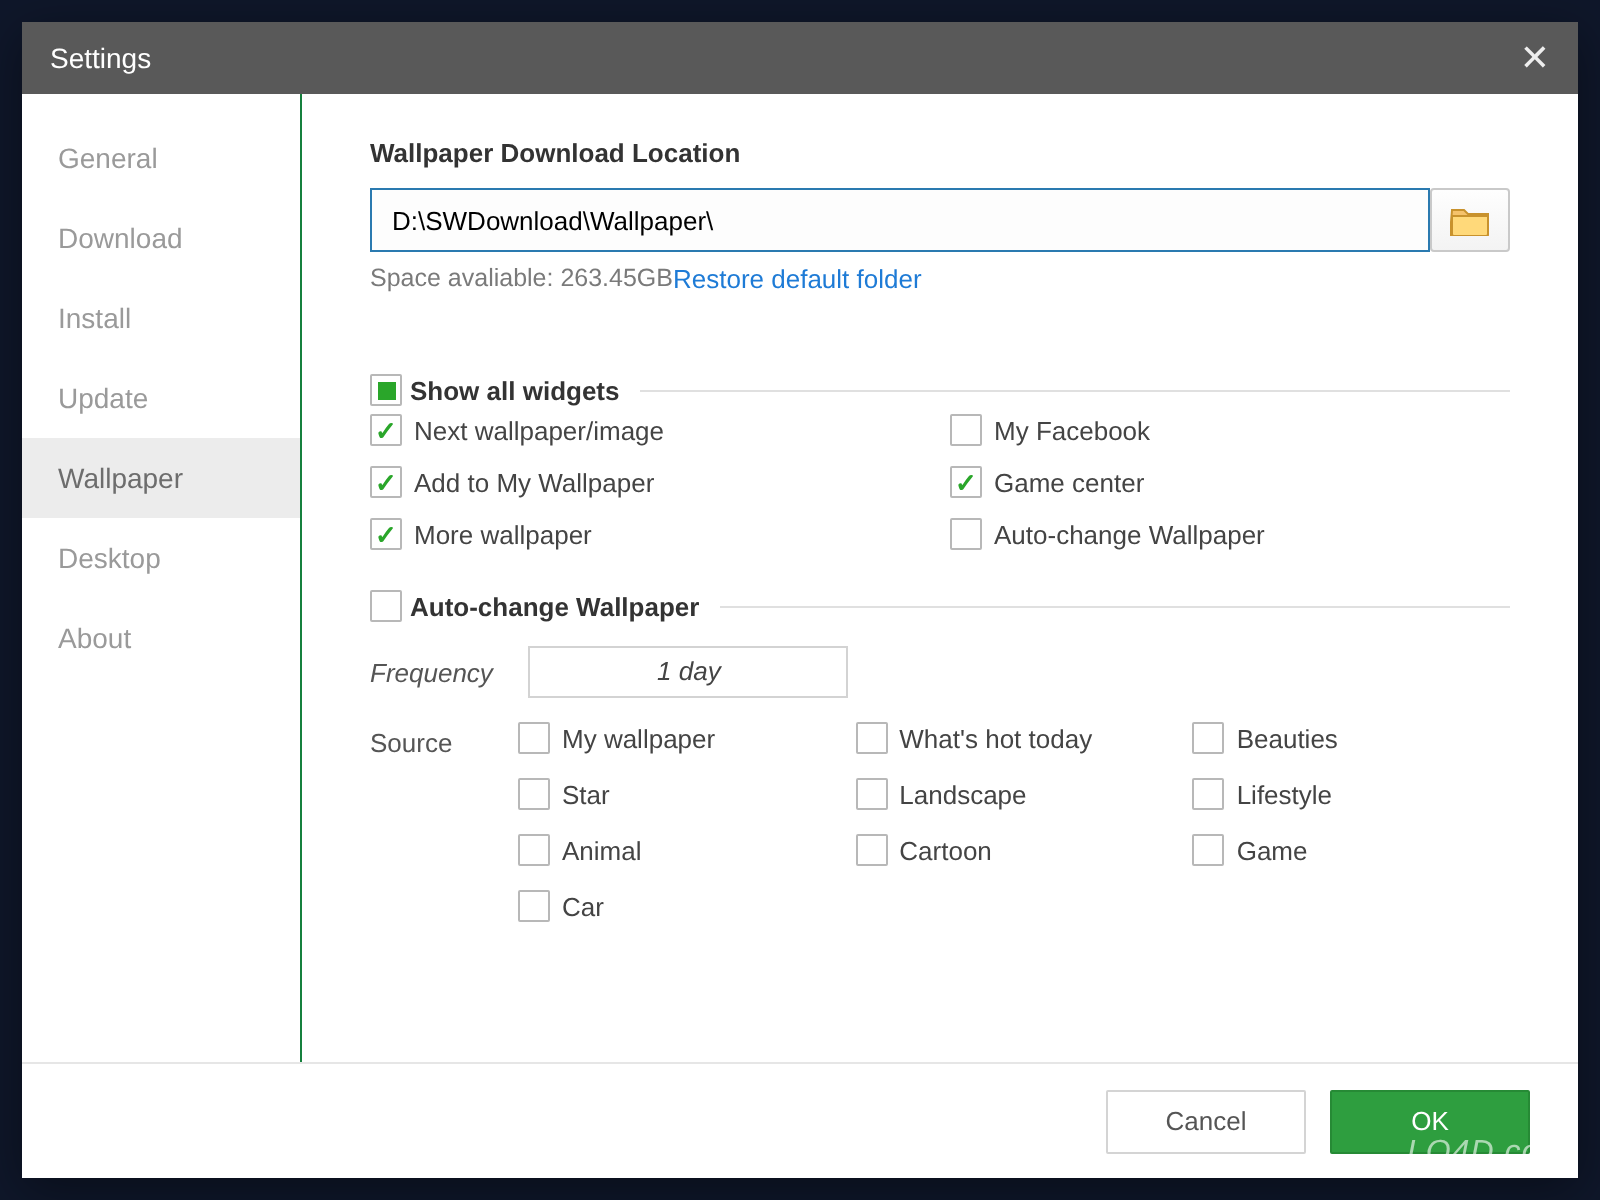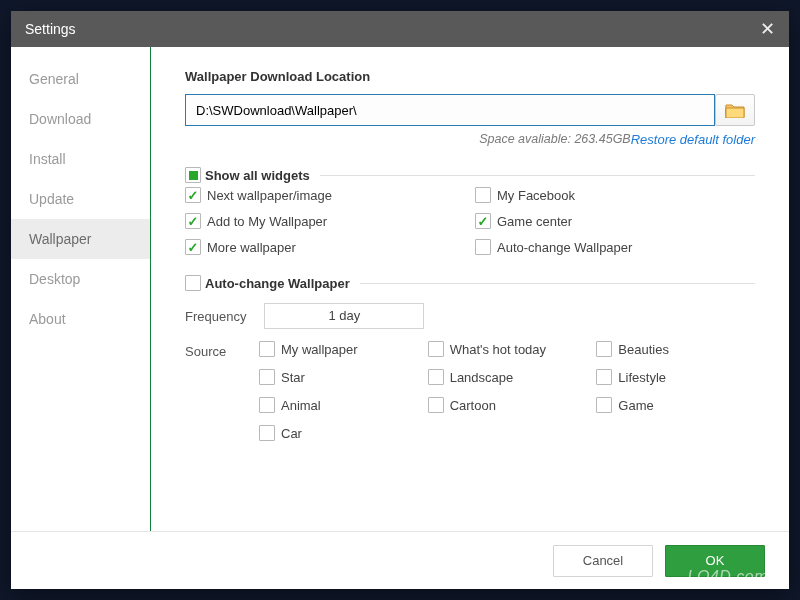--- a/index.html
+++ b/index.html
@@ -29,21 +29,21 @@
     flex: 1; height: 32px; border: 1px solid #2a7ab0; padding: 0 10px;
     font-size: 13px; outline: none; background: #fdfdfd;
   }
   .browse-btn {
     width: 40px; height: 32px; border: 1px solid #c9c9c9;
     background: linear-gradient(#fefefe,#f3f3f3);
     display: flex; align-items: center; justify-content: center; cursor: pointer;
     border-radius: 2px;
   }
   .folder-icon svg { display: block; }
-  .space-row { display: flex; justify-content: flex-end; color: #7a7a7a; font-size: 12.5px; margin-bottom: 16px; font-style: italic; }
+  .space-row { display: flex; justify-content: flex-start; color: #7a7a7a; font-size: 12.5px; margin-bottom: 36px; }
   .restore-link { color: #1e7bd6; cursor: pointer; font-size: 13px; }
   .fieldset {
     margin-bottom: 16px; padding-top: 4px;
   }
   .legend-row { display: flex; align-items: center; gap: 4px; position: relative; }
   .legend-row .legend-text { font-weight: 600; color: #333; }
   .legend-line { flex: 1; height: 1px; background: #e0e0e0; margin-left: 6px; }
   .chk {
     width: 16px; height: 16px; border: 1px solid #b8b8b8; background: #fff;
     display: inline-flex; align-items: center; justify-content: center;
@@ -54,21 +54,21 @@
   }
   .chk.green-square::after {
     content: ""; width: 9px; height: 9px; background: #2aa62a;
   }
   .widget-grid {
     display: grid; grid-template-columns: 1fr 1fr; row-gap: 10px; column-gap: 10px;
     margin-top: 4px; margin-left: 0px;
   }
   .chk-row { display: flex; align-items: center; gap: 6px; color: #444; }
   .chk-row .lbl { cursor: pointer; }
-  .freq-row { display: flex; align-items: center; gap: 18px; margin: 12px 0 12px 0; }
+  .freq-row { display: flex; align-items: center; gap: 18px; margin: 12px 0 12px 0; font-style: italic; }
   .freq-label { color: #555; }
   .freq-box {
     width: 160px; height: 26px; border: 1px solid #d3d3d3; text-align: center;
     line-height: 24px; color: #444; background: #fff; cursor: pointer;
   }
   .source-table { display: flex; gap: 24px; }
   .source-label { color: #555; width: 50px; padding-top: 3px; }
   .source-grid {
     flex: 1; display: grid; grid-template-columns: 1fr 1fr 1fr;
     row-gap: 12px; column-gap: 10px;
@@ -77,21 +77,21 @@
     height: 58px; border-top: 1px solid #e6e6e6; display: flex; align-items: center;
     justify-content: flex-end; gap: 12px; padding: 0 24px;
   }
   .btn {
     min-width: 100px; height: 32px; display: flex; align-items: center; justify-content: center;
     cursor: pointer; font-size: 13px; border-radius: 1px;
   }
   .btn-cancel { background: #fff; color: #555; border: 1px solid #d4d4d4; }
   .btn-ok { background: #2e9e3f; color: #fff; border: 1px solid #268a35; }
   .watermark {
-    position: absolute; right: 32px; bottom: 14px; color: rgba(255,255,255,0.6);
+    position: absolute; right: 16px; bottom: 14px; color: rgba(255,255,255,0.6);
     font-size: 16px; font-style: italic; letter-spacing: 0.5px; pointer-events: none;
     font-family: Arial, sans-serif;
   }
 </style>
 </head>
 <body>
 
 <div class="backdrop">
   <div class="window">
 

